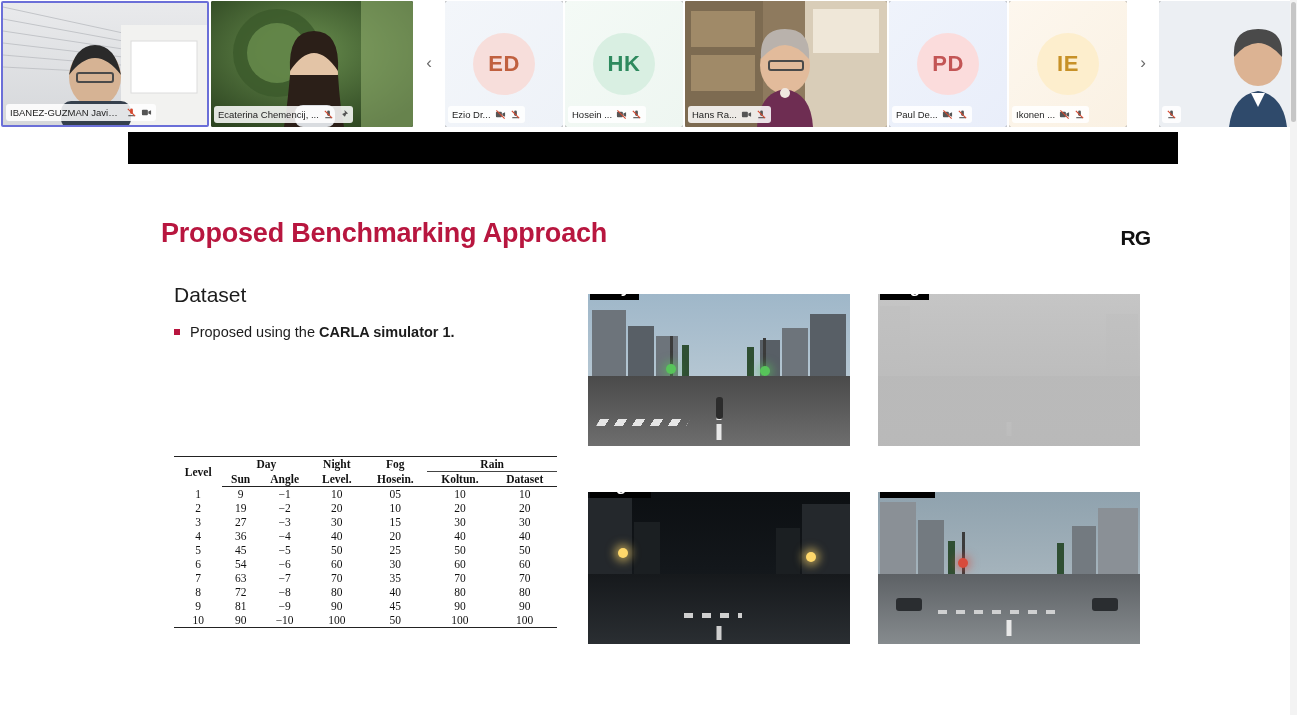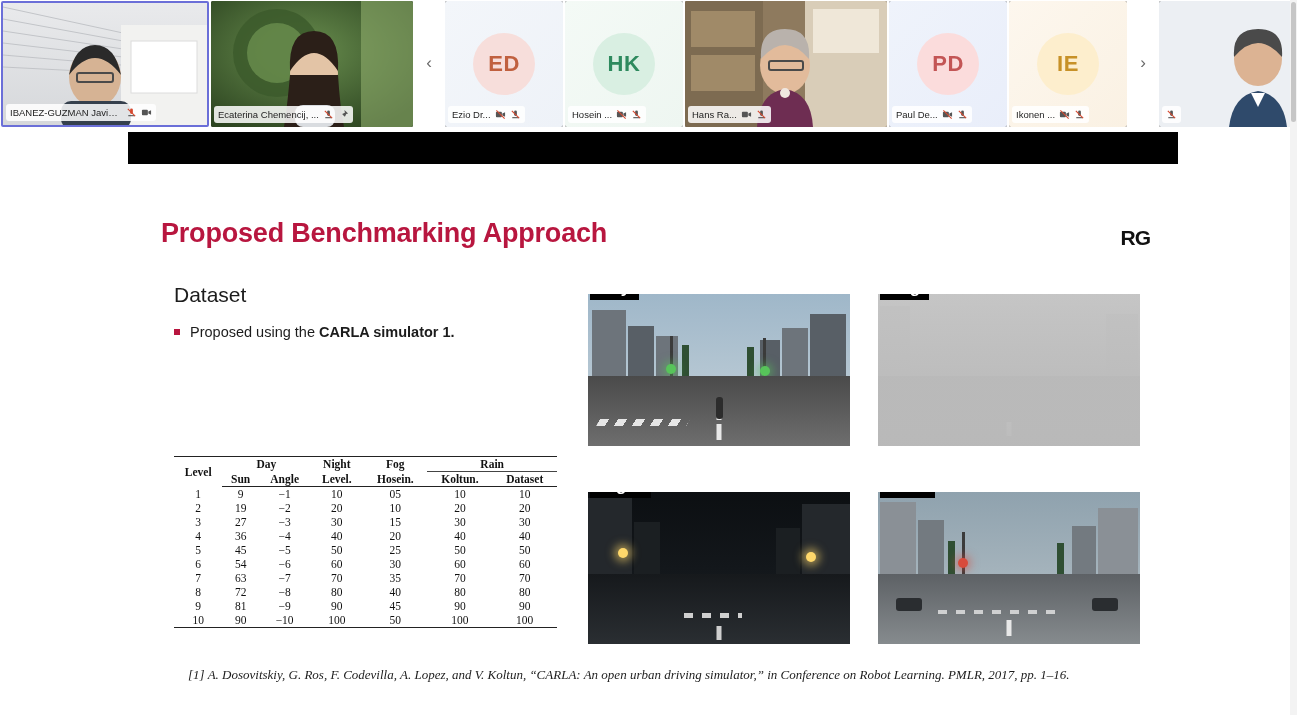--- a/index.html
+++ b/index.html
@@ -762,20 +762,19 @@
             <div class="glow" style="left:80px;bottom:76px;background:#d84b3c;box-shadow:0 0 8px 3px rgba(216,75,60,0.5);"></div>
             <div class="road rain"></div>
             <div class="car" style="left:18px;"></div>
             <div class="car" style="right:22px;"></div>
             <div class="lane" style="bottom:8px;height:16px;"></div>
             <div class="crosswalk" style="bottom:30px;left:60px;width:120px;height:4px;transform:none;opacity:0.8;"></div>
           </div>
         </div>
       </div>
 
-      <div class="citation">[1] A. Dosovitskiy, G. Ros, F. Codevilla, A. Lopez, and V. Koltun, “CARLA: An open urban driving simulator,” in Conference on Robot Learning. PMLR, 2017, pp. 1–16.</div>
     </div>
   </div>
 
   <div class="win-scroll">
     <div class="win-scroll-thumb"></div>
   </div>
 </div>
 
 </body></html>

